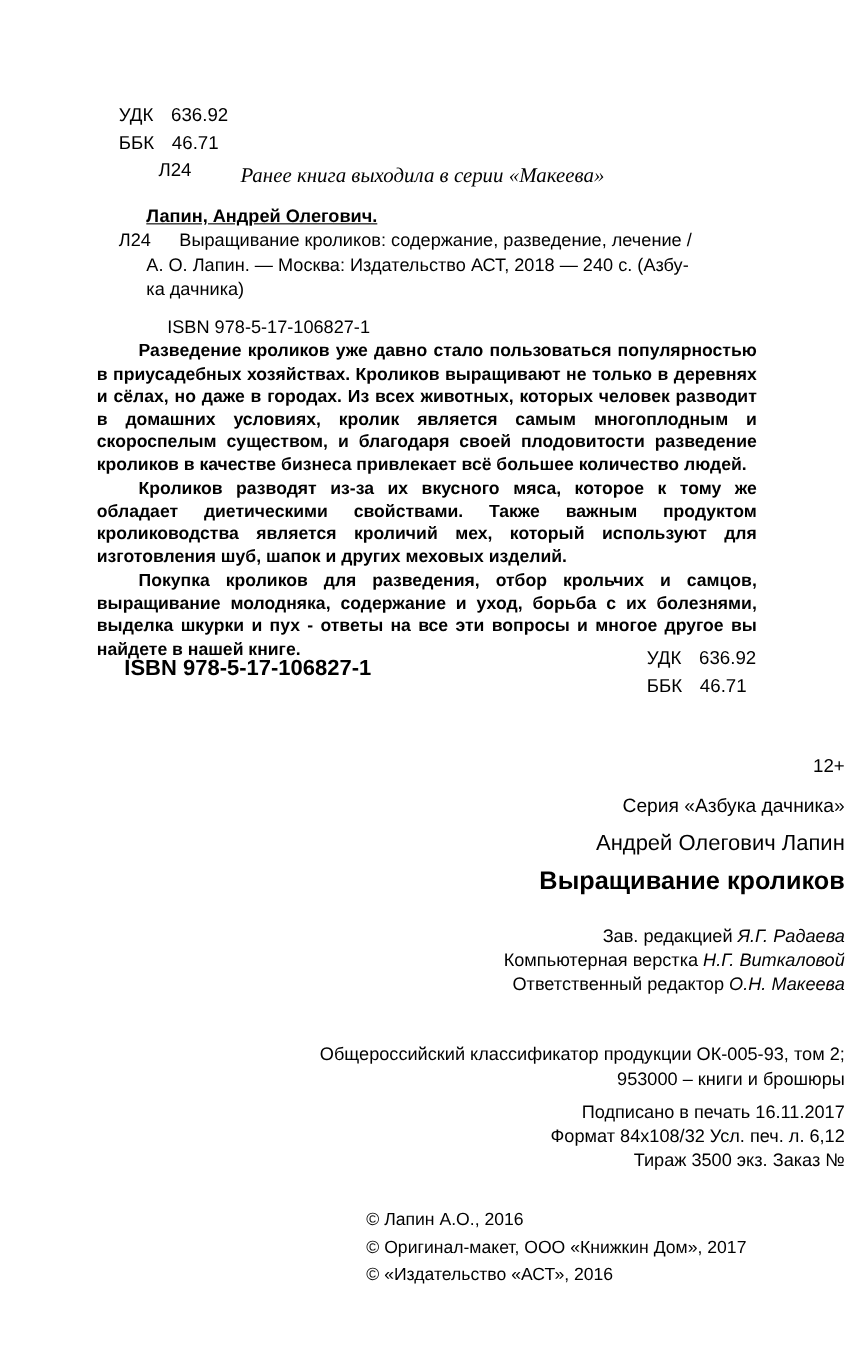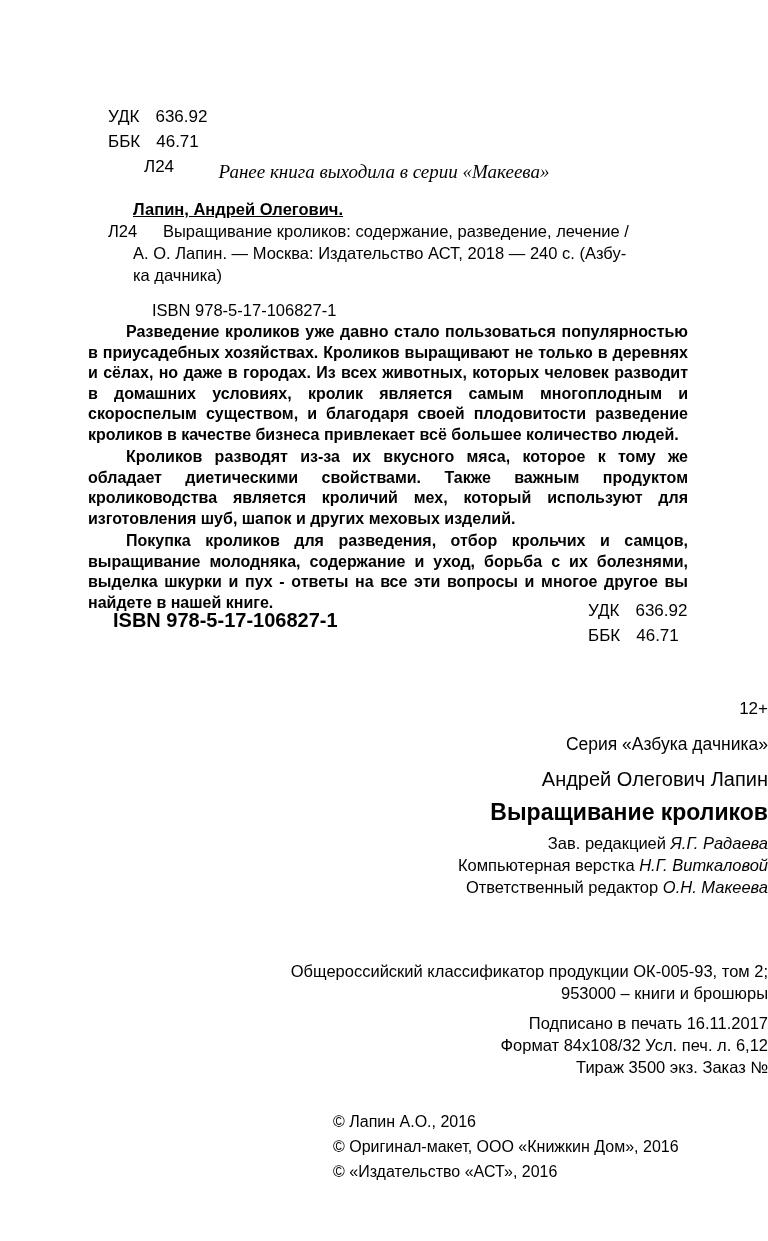--- a/index.html
+++ b/index.html
@@ -4,21 +4,21 @@
 <style>
   html,body { margin:0; padding:0; background:#fff; }
   .page {
     position:relative;
     width:768px; height:1241px;
     background:#ffffff;
     color:#000000;
     font-family:"Liberation Sans","DejaVu Sans",sans-serif;
     overflow:hidden;
   }
-  .abs { position:absolute;margin-top:12px; }
+  .abs { position:absolute; }
 
   
   .codes { font-size:17px; line-height:25px; }
   .codes .row { white-space:nowrap; }
   .codes .val { margin-left:16px; }
   .codes .code-indent { padding-left:36px; }
 
   
   .series-note {
     left:0; right:0; top:149px;
@@ -44,21 +44,21 @@
   
   .isbn-bold { left:113px; top:597px; font-size:20px; font-weight:bold; }
   .codes-right { left:588px; top:586px; }
 
   
   .center-line { left:0; right:0; text-align:right; }
   .age        { top:687px; font-size:17px; }
   .series     { top:722px; font-size:17.5px; }
   .author     { top:756px; font-size:20px; }
   .book-title { top:787px; font-size:23px; font-weight:bold; }
-  .editors    { top:820px; font-size:16.5px; line-height:22px; }
+  .editors    { top:840px; font-size:16.5px; line-height:22px; }
   .editors .editor-name { font-style:italic; }
   .classifier { top:949px; font-size:16.5px; line-height:21.5px; }
   .printinfo  { top:1000px; font-size:16.5px; line-height:22px; }
 
   
   .copyrights { left:333px; top:1097px; font-size:16px; line-height:25px; }
 </style>
 </head>
 <body>
 
@@ -128,17 +128,17 @@
   </div>
 
   <div class="abs center-line printinfo">
     <div>Подписано в печать 16.11.2017</div>
     <div>Формат 84х108/32 Усл. печ. л. 6,12</div>
     <div>Тираж 3500 экз. Заказ №</div>
   </div>
 
   <div class="abs copyrights">
     <div>© Лапин А.О., 2016</div>
-    <div>© Оригинал-макет, ООО «Книжкин Дом», 2016</div>
+    <div>© Оригинал-макет, ООО «Книжкин Дом», 2017</div>
     <div>© «Издательство «АСТ», 2016</div>
   </div>
 
 </div>
 
 </body></html>

